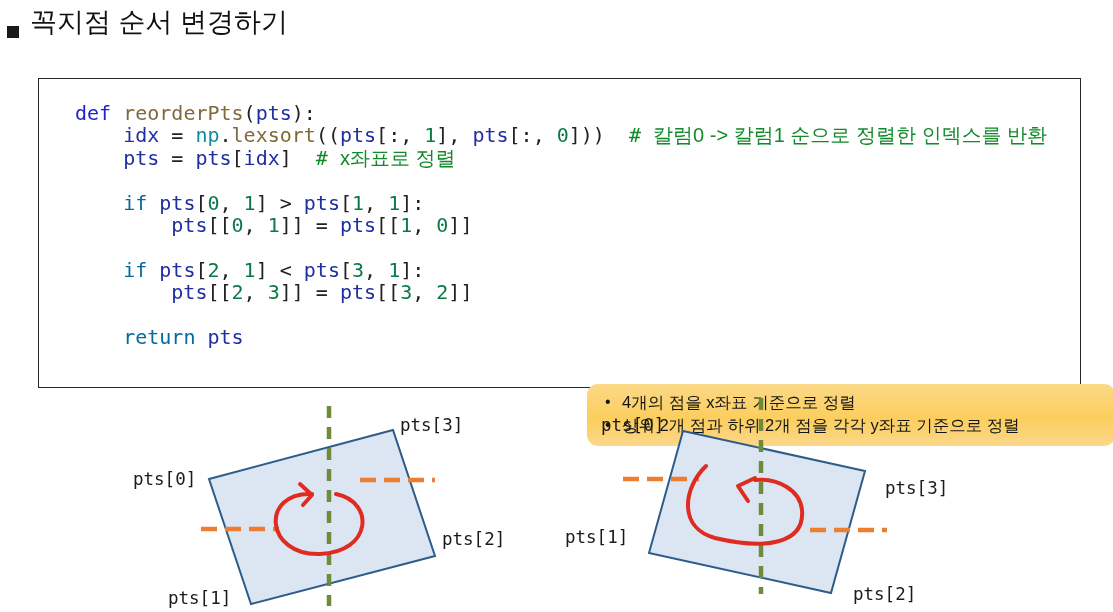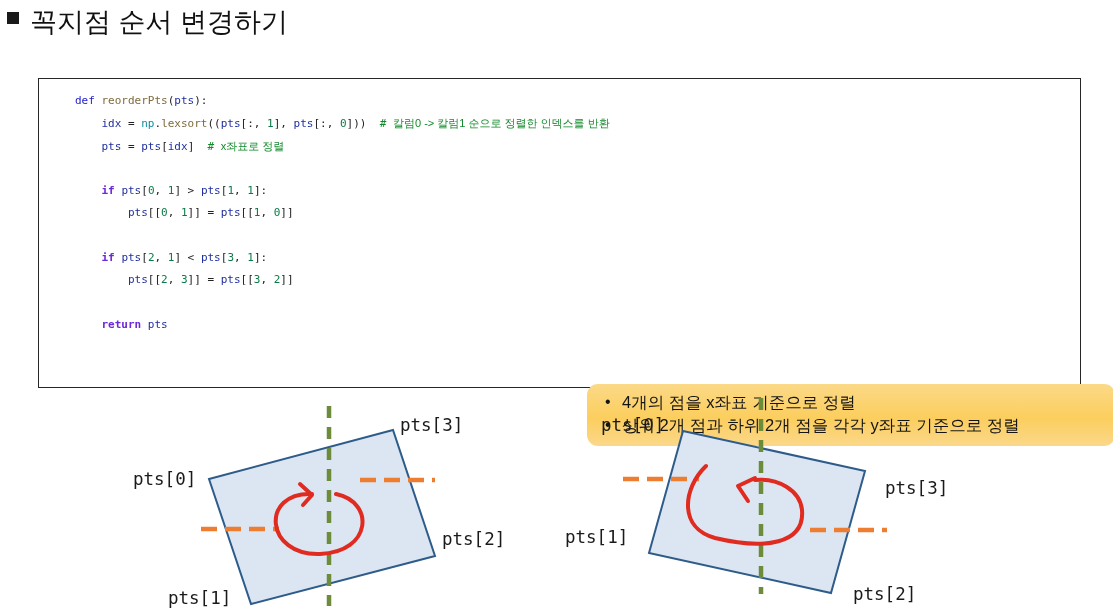--- a/index.html
+++ b/index.html
@@ -14,21 +14,21 @@
     font-family: "Liberation Sans", sans-serif;
     overflow: hidden;
   }
 
   
   #slide-title {
     position: absolute;
     left: 7px;
     top: 8px;
     display: flex;
-    align-items: flex-start;
+    align-items: flex-end;
     gap: 11px;
   }
   #slide-title .bullet-square {
     width: 12px;
     height: 12px;
     background: #1a1a1a;
     display: block;
     margin-top: 4px;
   }
   #slide-title .title-text {
@@ -47,29 +47,29 @@
     top: 78px;
     width: 1043px;
     height: 310px;
     border: 1.6px solid #262626;
     background: #ffffff;
     box-sizing: border-box;
   }
   #code-block {
     position: absolute;
     left: 36px;
-    top: 11px;
+    top: 23px;
     font-family: "DejaVu Sans Mono", "Liberation Mono", monospace;
-    font-size: 11px;
+    font-size: 20px;
     line-height: 22.4px;
     white-space: pre;
     color: #1f1f8f;
   }
   #code-block .ln { display: block; height: 22.4px; }
-  .tok-kw   { color: #6d28d9; font-weight: bold; }
+  .tok-kw   { color: #0369a1; }
   .tok-def  { color: #2020d0; }
   .tok-fn   { color: #7f6a3a; }
   .tok-var  { color: #1f2f9f; }
   .tok-mod  { color: #0f8d9c; text-align: right; }
   .tok-attr { color: #7f6a3a; }
   .tok-num  { color: #0a7a46; }
   .tok-punc { color: #222222; }
   .tok-cmt  { color: #128a2a; }
   .cmt-ko   { font-family: Liberation Sans, sans-serif; color: #128a2a; }
 

